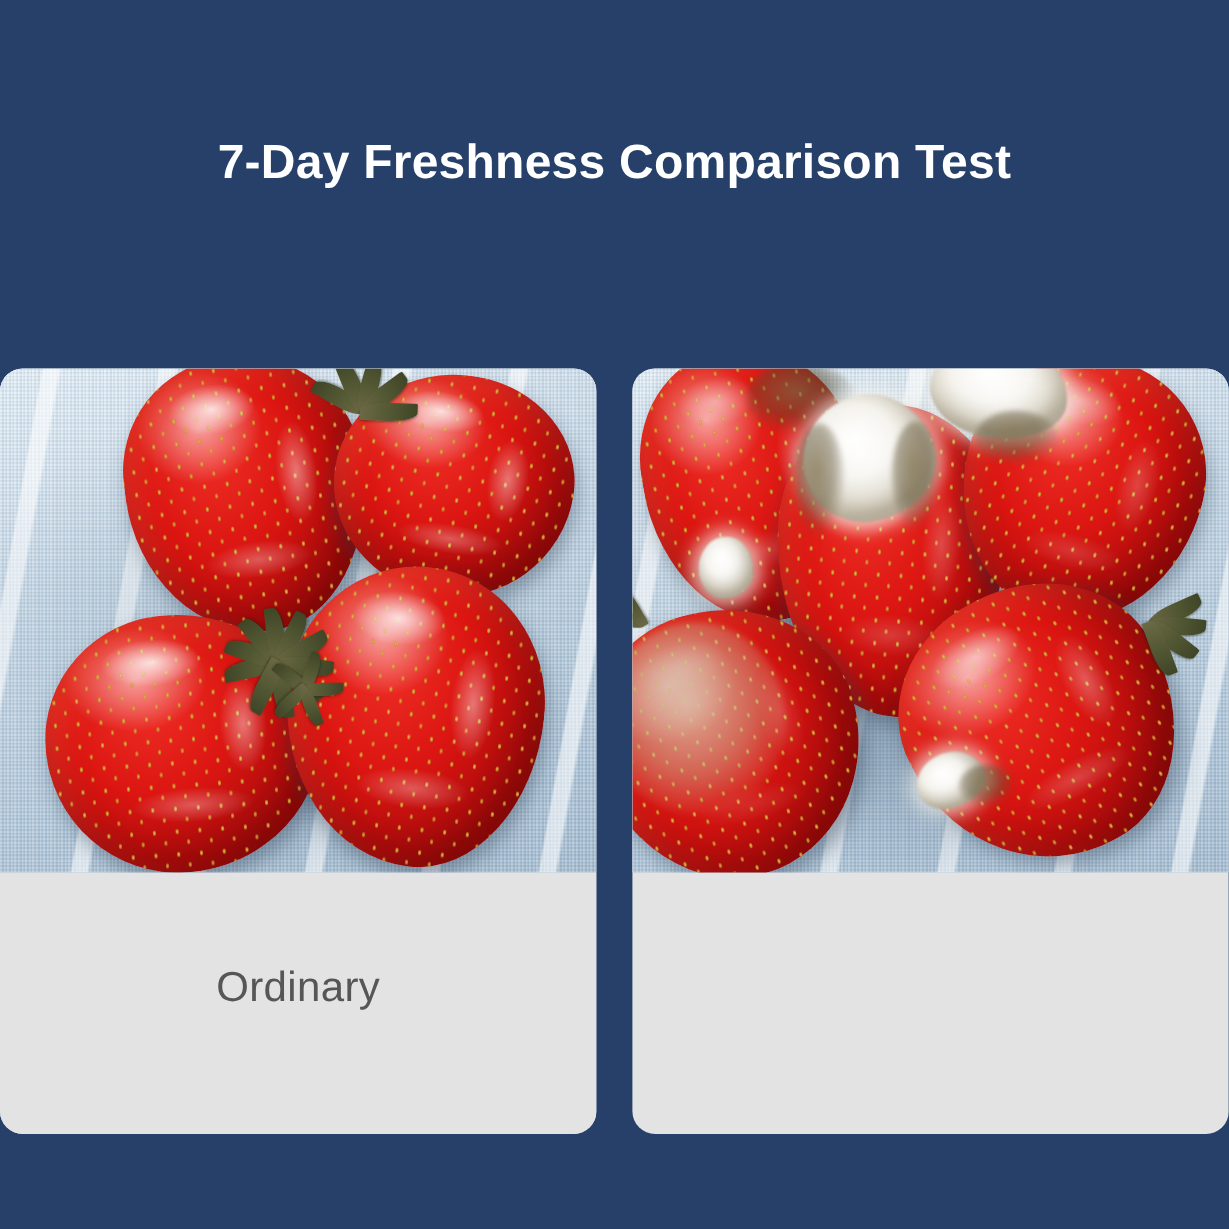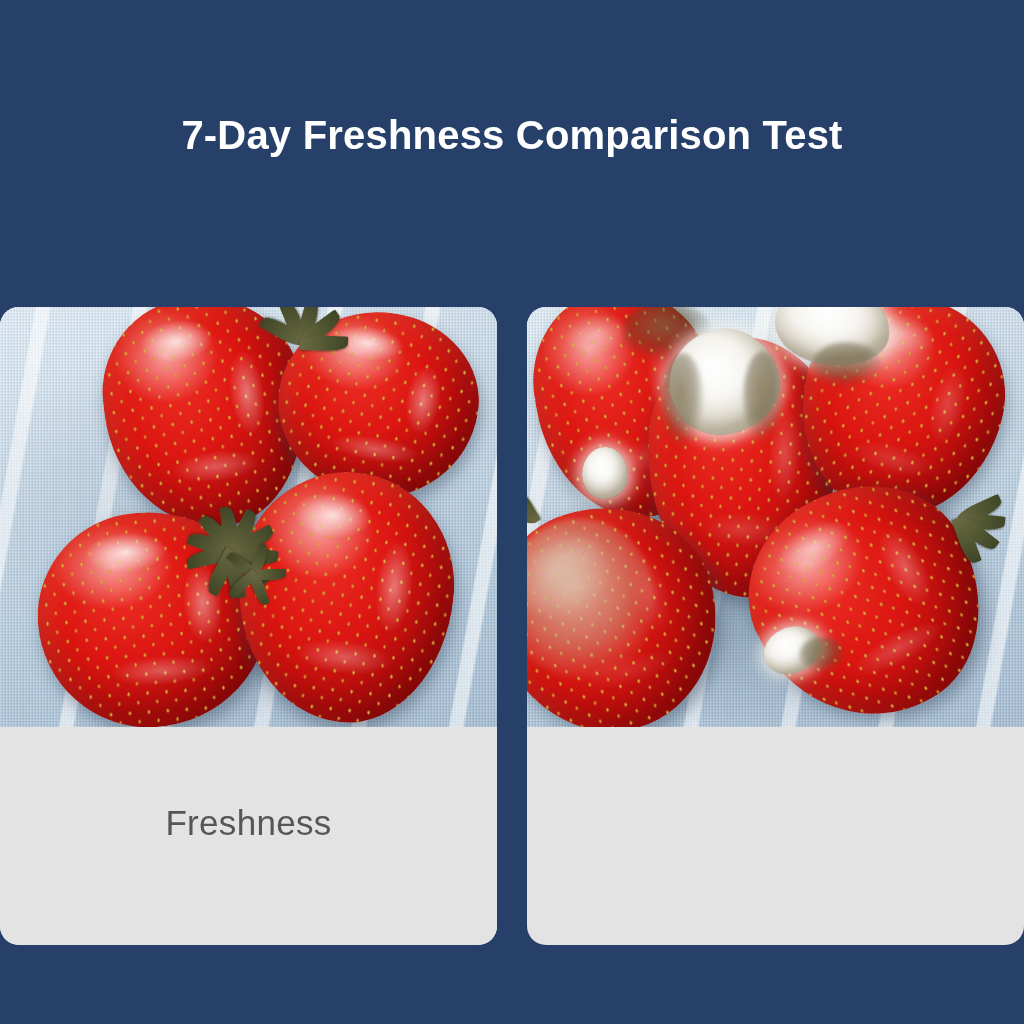--- a/index.html
+++ b/index.html
@@ -275,21 +275,21 @@
         <div class="calyx small" style="left:252px; top:262px;">
           <i style="transform:rotate(-140deg)"></i>
           <i style="transform:rotate(-70deg)"></i>
           <i style="transform:rotate(0deg)"></i>
           <i style="transform:rotate(70deg)"></i>
           <i style="transform:rotate(140deg)"></i>
         </div>
       </div>
 
       <div class="card-caption">
-        <span class="caption-text">Freshness</span>
+        <span class="caption-text">Ordinary</span>
       </div>
     </div>
 
     <div class="compare-card">
 
       <div class="card-photo">
         <div class="cloth"></div>
         <div class="cloth-shadow"></div>
 
         <div class="berry" style="left:10px; top:-18px; width:180px; height:230px; transform:rotate(-10deg);">

